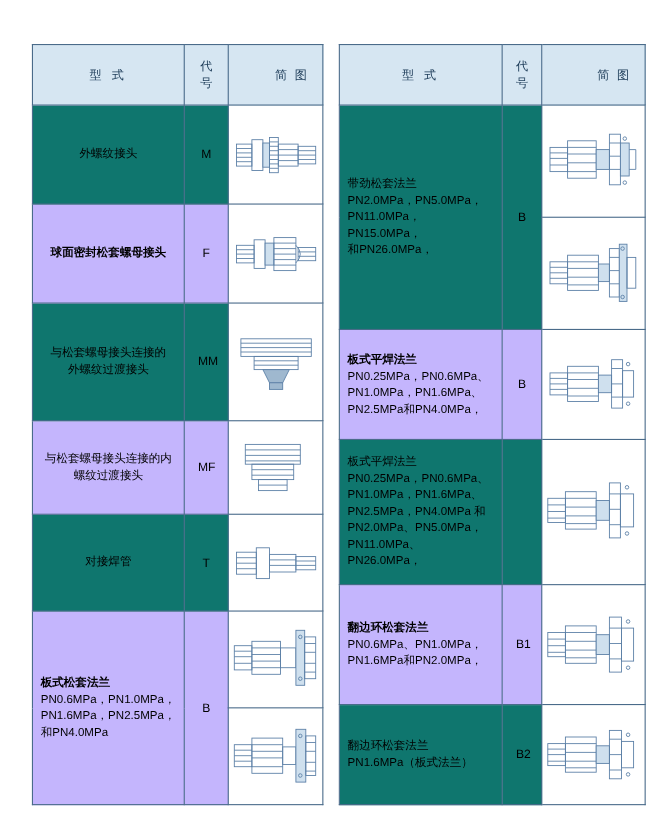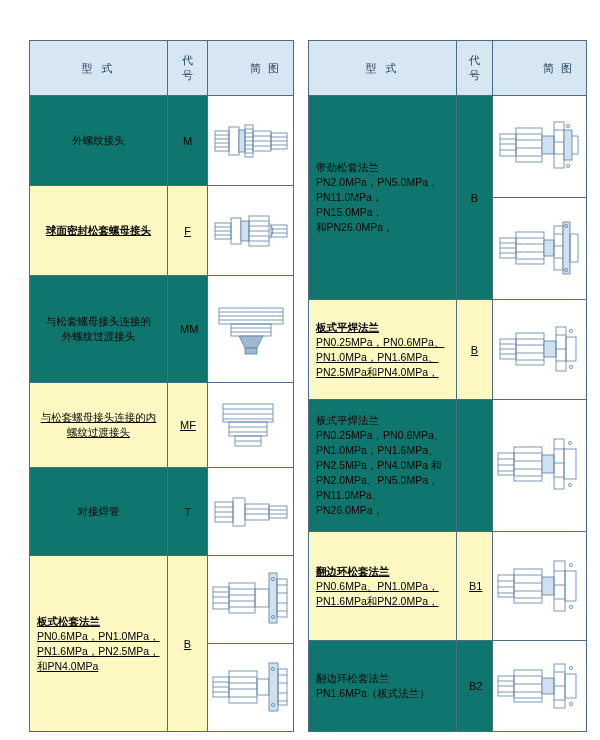--- a/index.html
+++ b/index.html
@@ -73,21 +73,21 @@
   td.code {
     text-align: center;
     font-size: 11px;
     font-weight: normal;
   }
   td.fig {
     text-align: center;
     background: #ffffff;
     padding: 0;
   }
-  .row-y td.desc, .row-y td.code { background: #fef9c3; text-decoration: underline; }
+  .row-y td.desc, .row-y td.code { background: #c4b5fd; }
   .row-w td.desc, .row-w td.code { background: #0f766e; }
   .bold { font-weight: bold; }
   svg { display: block; margin: 0 auto; }
 </style>
 </head>
 <body>
 
 <div class="page">
 
 

